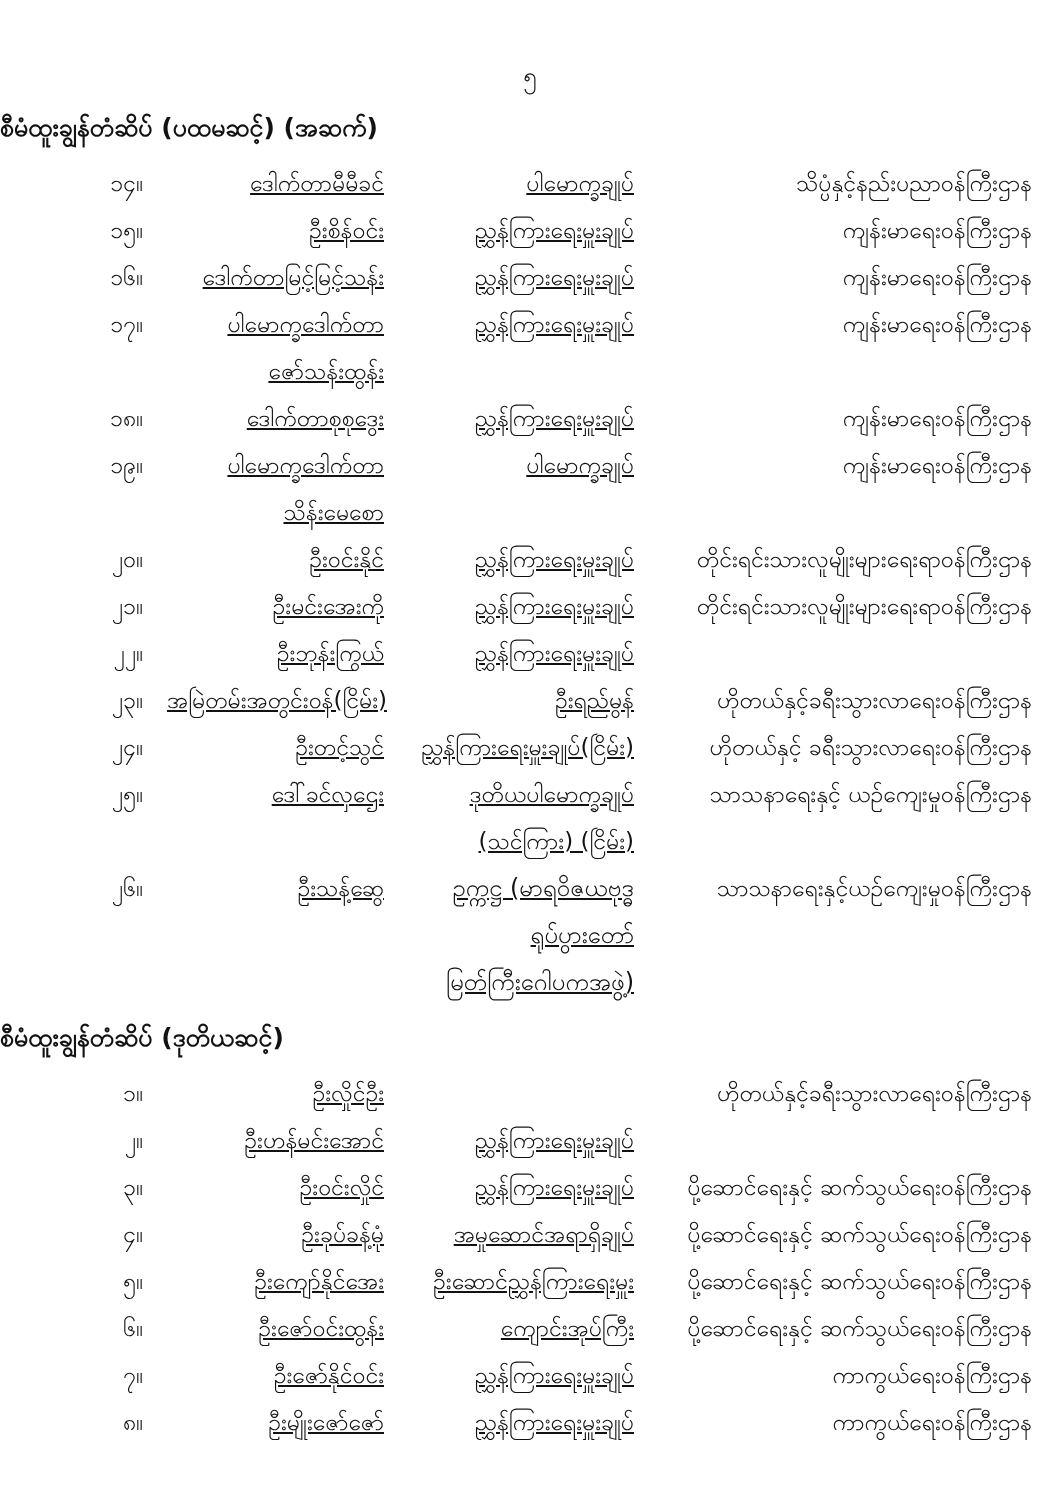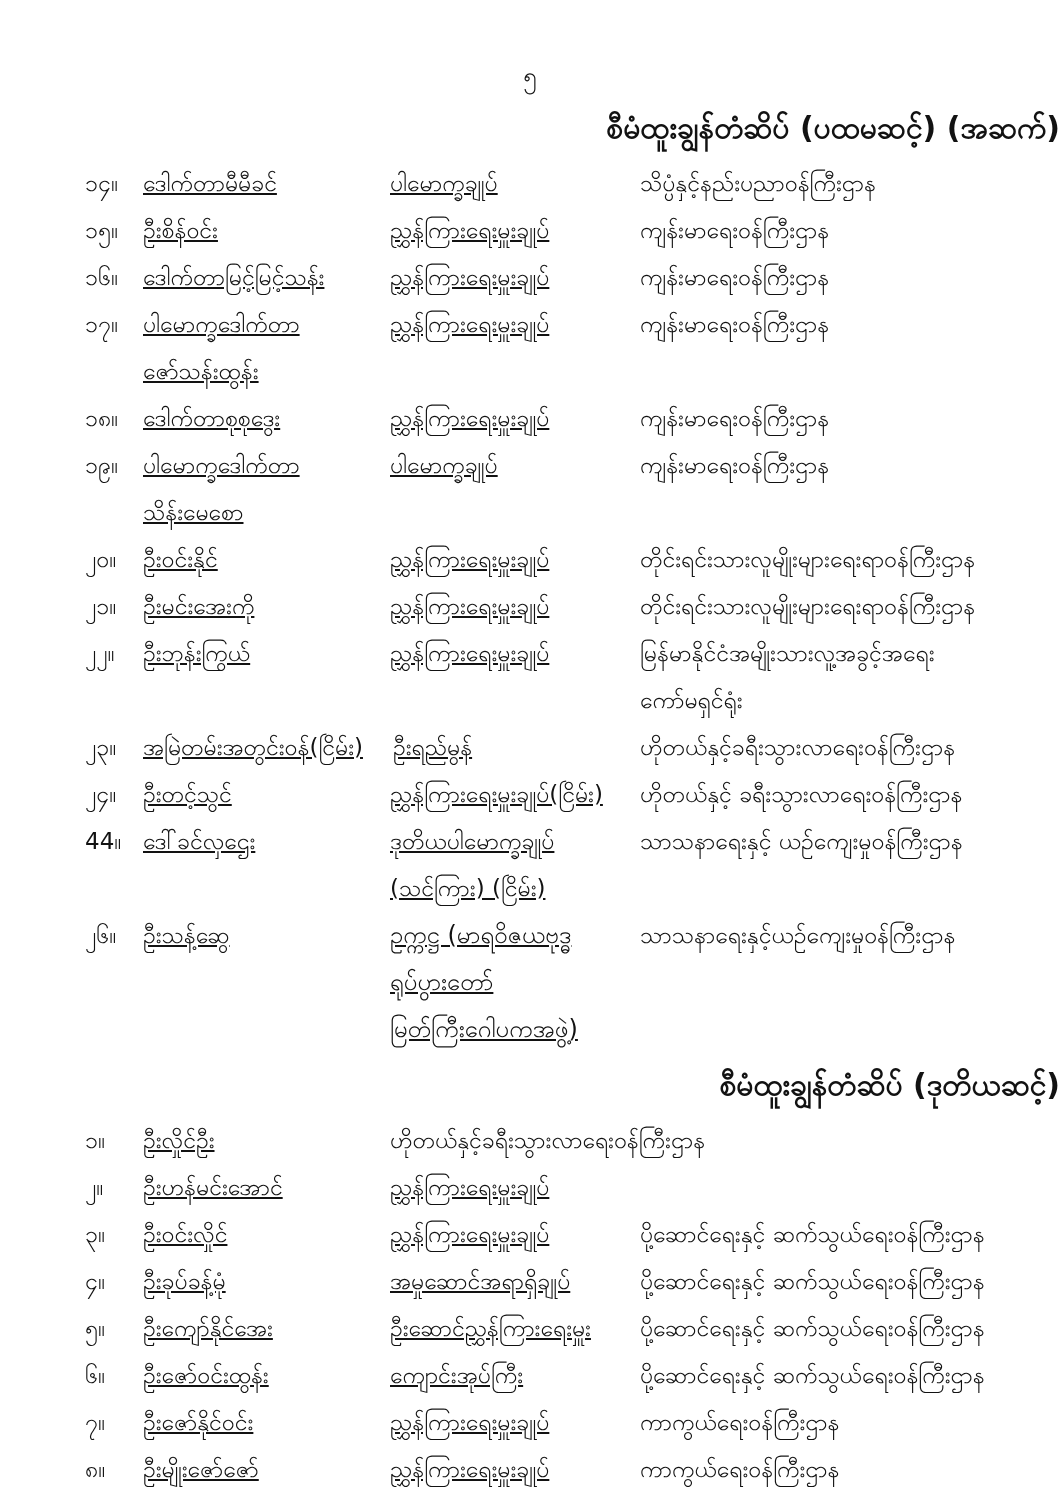--- a/index.html
+++ b/index.html
@@ -3,23 +3,23 @@
 <meta charset="utf-8">
 <style>
   html,body{margin:0;padding:0;background:#ffffff;}
   .page{
     width:1060px;height:1500px;background:#ffffff;color:#121212;
     font-family:"DejaVu Sans","Liberation Sans",sans-serif;
     box-sizing:border-box;padding-top:56px;overflow:hidden;position:relative;
   }
   .page-number{text-align:center;font-size:24px;line-height:40px;}
   .section-heading{
-    text-align:right;font-size:30px;font-weight:bold;line-height:40px;margin-top:12px;
+    text-align:left;font-size:25px;font-weight:bold;line-height:40px;margin-top:12px;
   }
-  .table{margin:12px 28px 0 85px;}
+  .table{margin:12px 28px 0 85px;text-align:right;}
   .row{display:flex;align-items:flex-start;}
   .cell{
     font-size:23px;line-height:47px;white-space:pre-line;
     overflow-wrap:break-word;
   }
   .cell-no{flex:0 0 58px;width:58px;}
   .cell-name{flex:0 0 247px;width:247px;padding-right:6px;box-sizing:border-box;text-decoration:underline;}
   .cell-pos{flex:0 0 250px;width:250px;padding-right:6px;box-sizing:border-box;text-decoration:underline;}
   .cell-min{flex:1;min-width:0;}
   .cell.small{font-size:24px;}
@@ -79,37 +79,35 @@
         <div class="row">
           <div class="cell cell-no">၂၁။</div>
           <div class="cell cell-name">ဦးမင်းအေးကို</div>
           <div class="cell cell-pos">ညွှန်ကြားရေးမှူးချုပ်</div>
           <div class="cell cell-min">တိုင်းရင်းသားလူမျိုးများရေးရာဝန်ကြီးဌာန</div>
         </div>
         <div class="row">
           <div class="cell cell-no">၂၂။</div>
           <div class="cell cell-name">ဦးဘုန်းကြွယ်</div>
           <div class="cell cell-pos">ညွှန်ကြားရေးမှူးချုပ်</div>
-          <div class="cell cell-min">မြန်မာနိုင်ငံအမျိုးသားလူ့အခွင့်အရေး
-ကော်မရှင်ရုံး</div>
         </div>
         <div class="row">
           <div class="cell cell-no">၂၃။</div>
           <div class="cell cell-pos">အမြဲတမ်းအတွင်းဝန်(ငြိမ်း)</div>
           <div class="cell cell-name">ဦးရည်မွန်</div>
           <div class="cell cell-min">ဟိုတယ်နှင့်ခရီးသွားလာရေးဝန်ကြီးဌာန</div>
         </div>
         <div class="row">
           <div class="cell cell-no">၂၄။</div>
           <div class="cell cell-name">ဦးတင့်သွင်</div>
           <div class="cell cell-pos">ညွှန်ကြားရေးမှူးချုပ်(ငြိမ်း)</div>
           <div class="cell cell-min">ဟိုတယ်နှင့် ခရီးသွားလာရေးဝန်ကြီးဌာန</div>
         </div>
         <div class="row">
-          <div class="cell cell-no">44။</div>
+          <div class="cell cell-no">၂၅။</div>
           <div class="cell cell-name">ဒေါ်ခင်လှဌေး</div>
           <div class="cell cell-pos">ဒုတိယပါမောက္ခချုပ်
 (သင်ကြား) (ငြိမ်း)</div>
           <div class="cell cell-min">သာသနာရေးနှင့် ယဉ်ကျေးမှုဝန်ကြီးဌာန</div>
         </div>
         <div class="row">
           <div class="cell cell-no">၂၆။</div>
           <div class="cell cell-name">ဦးသန့်ဆွေ</div>
           <div class="cell cell-pos small">ဥက္ကဋ္ဌ (မာရဝိဇယဗုဒ္ဓရုပ်ပွားတော်
 မြတ်ကြီးဂေါပကအဖွဲ့)</div>

